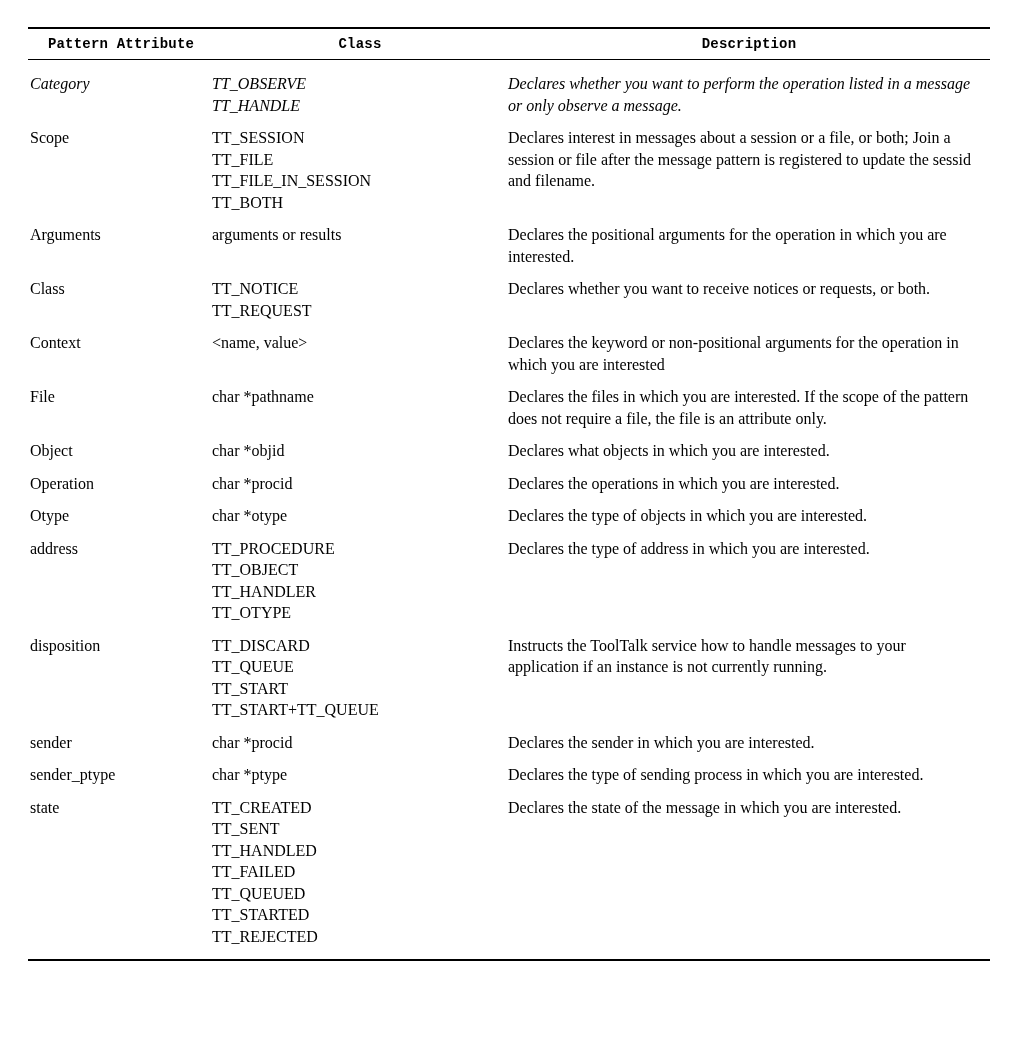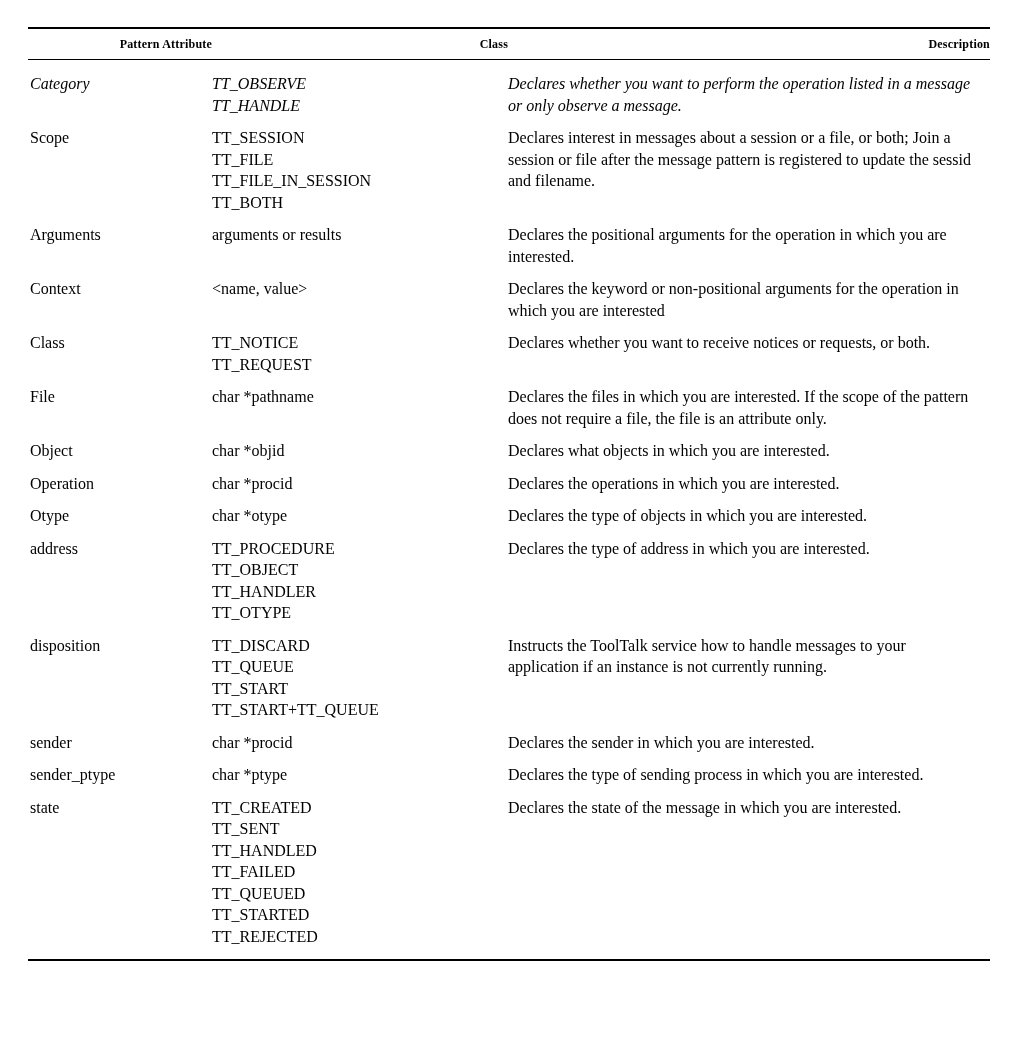--- a/index.html
+++ b/index.html
@@ -23,27 +23,28 @@
     border-collapse: collapse;
     border-top: 2px solid #000000;
     border-bottom: 2px solid #000000;
     table-layout: fixed;
   }
   .col-attr { width: 184px; }
   .col-value { width: 296px; }
   .col-desc { width: 482px; }
 
   thead th {
-    text-align: right;
+    text-align: center;
     font-weight: bold;
-    font-size: 12px;
+    font-size: 14px;
     line-height: 17px;
     padding: 7px 0 6px 0;
     border-bottom: 1.5px solid #000000;
     letter-spacing: 0.2px;
+    font-family: Liberation Mono, monospace;
   }
   thead th:first-child { padding-left: 2px; }
 
   tbody td {
     vertical-align: top;
     font-size: 16px;
     line-height: 21.5px;
     padding: 11px 0 0 0;
   }
   tbody tr:first-child td { padding-top: 13px; font-style: italic; }
@@ -83,29 +84,29 @@
 TT_FILE_IN_SESSION
 TT_BOTH</td>
       <td class="desc-cell">Declares interest in messages about a session or a file, or both; Join a session or file after the message pattern is registered to update the sessid and filename.</td>
     </tr>
     <tr>
       <td class="attr-cell">Arguments</td>
       <td class="value-cell">arguments or results</td>
       <td class="desc-cell">Declares the positional arguments for the operation in which you are interested.</td>
     </tr>
     <tr>
-      <td class="attr-cell">Context</td>
-      <td class="value-cell">&lt;name, value&gt;</td>
-      <td class="desc-cell">Declares the keyword or non-positional arguments for the operation in which you are interested</td>
-    </tr>
-    <tr>
       <td class="attr-cell">Class</td>
       <td class="value-cell">TT_NOTICE
 TT_REQUEST</td>
       <td class="desc-cell">Declares whether you want to receive notices or requests, or both.</td>
+    </tr>
+    <tr>
+      <td class="attr-cell">Context</td>
+      <td class="value-cell">&lt;name, value&gt;</td>
+      <td class="desc-cell">Declares the keyword or non-positional arguments for the operation in which you are interested</td>
     </tr>
     <tr>
       <td class="attr-cell">File</td>
       <td class="value-cell">char *pathname</td>
       <td class="desc-cell">Declares the files in which you are interested. If the scope of the pattern does not require a file, the file is an attribute only.</td>
     </tr>
     <tr>
       <td class="attr-cell">Object</td>
       <td class="value-cell">char *objid</td>
       <td class="desc-cell">Declares what objects in which you are interested.</td>

